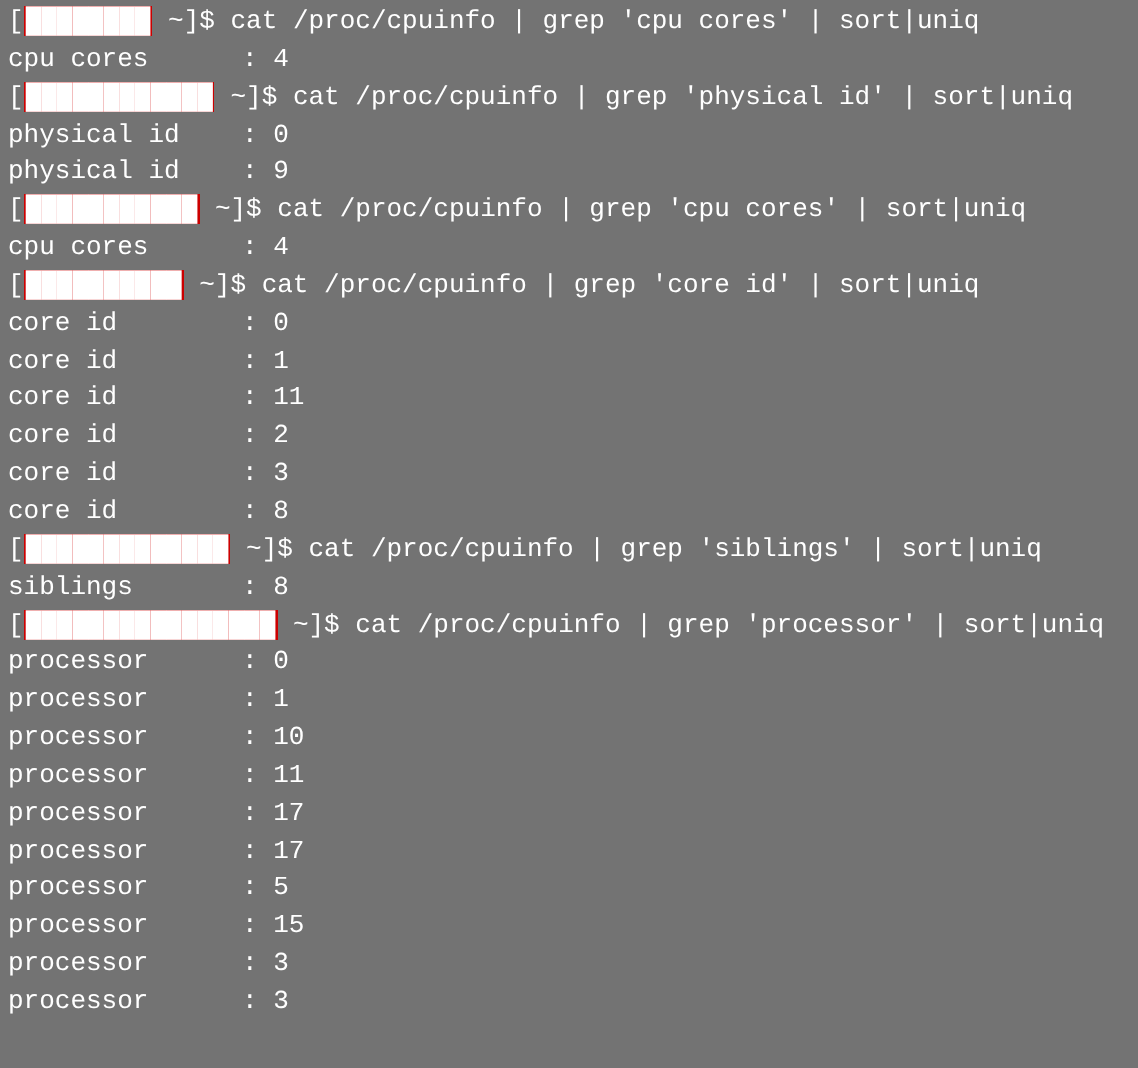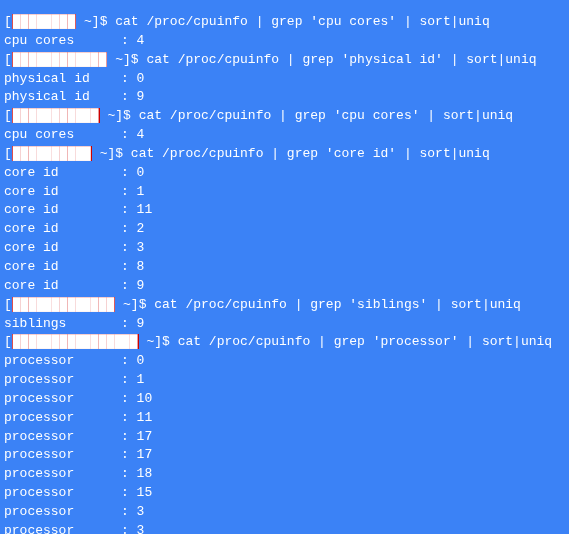--- a/index.html
+++ b/index.html
@@ -9,22 +9,22 @@
       height: 534px;
       overflow: hidden;
       font-family: 'Courier New', Courier, monospace;
       font-size: 13px;
       line-height: 1.45;
       color: #ffffff;
     }
     .terminal {
       width: 569px;
       height: 534px;
-      background: #3b82f6;
-      padding: 13px 4px;
+      background: #737373;
+      padding: 2px 4px;
       overflow: hidden;
     }
   </style>
 </head>
 <body>
 
 <div class="terminal">
   <div id="terminal-content">
       <div style="white-space: pre; font-family: &quot;Courier New&quot;, Courier, monospace; font-size: 13px; line-height: 1.45; color: rgb(255, 255, 255);">[<span style="background:#cc0000;color:#fff;font-weight:bold;padding:0 1px">████████</span> ~]$ cat /proc/cpuinfo | grep 'cpu cores' | sort|uniq</div>
       <div style="white-space: pre; font-family: &quot;Courier New&quot;, Courier, monospace; font-size: 13px; line-height: 1.45; color: rgb(255, 255, 255);">cpu cores      : 4</div>
@@ -33,28 +33,27 @@
       <div style="white-space: pre; font-family: &quot;Courier New&quot;, Courier, monospace; font-size: 13px; line-height: 1.45; color: rgb(255, 255, 255);">physical id    : 9</div>
       <div style="white-space: pre; font-family: &quot;Courier New&quot;, Courier, monospace; font-size: 13px; line-height: 1.45; color: rgb(255, 255, 255);">[<span style="background:#cc0000;color:#fff;font-weight:bold;padding:0 1px">███████████</span> ~]$ cat /proc/cpuinfo | grep 'cpu cores' | sort|uniq</div>
       <div style="white-space: pre; font-family: &quot;Courier New&quot;, Courier, monospace; font-size: 13px; line-height: 1.45; color: rgb(255, 255, 255);">cpu cores      : 4</div>
       <div style="white-space: pre; font-family: &quot;Courier New&quot;, Courier, monospace; font-size: 13px; line-height: 1.45; color: rgb(255, 255, 255);">[<span style="background:#cc0000;color:#fff;font-weight:bold;padding:0 1px">██████████</span> ~]$ cat /proc/cpuinfo | grep 'core id' | sort|uniq</div>
       <div style="white-space: pre; font-family: &quot;Courier New&quot;, Courier, monospace; font-size: 13px; line-height: 1.45; color: rgb(255, 255, 255);">core id        : 0</div>
       <div style="white-space: pre; font-family: &quot;Courier New&quot;, Courier, monospace; font-size: 13px; line-height: 1.45; color: rgb(255, 255, 255);">core id        : 1</div>
       <div style="white-space: pre; font-family: &quot;Courier New&quot;, Courier, monospace; font-size: 13px; line-height: 1.45; color: rgb(255, 255, 255);">core id        : 11</div>
       <div style="white-space: pre; font-family: &quot;Courier New&quot;, Courier, monospace; font-size: 13px; line-height: 1.45; color: rgb(255, 255, 255);">core id        : 2</div>
       <div style="white-space: pre; font-family: &quot;Courier New&quot;, Courier, monospace; font-size: 13px; line-height: 1.45; color: rgb(255, 255, 255);">core id        : 3</div>
       <div style="white-space: pre; font-family: &quot;Courier New&quot;, Courier, monospace; font-size: 13px; line-height: 1.45; color: rgb(255, 255, 255);">core id        : 8</div>
-      <div style="white-space: pre; font-family: &quot;Courier New&quot;, Courier, monospace; font-size: 13px; line-height: 1.45; color: rgb(255, 255, 255);">core id        : 9</div>
       <div style="white-space: pre; font-family: &quot;Courier New&quot;, Courier, monospace; font-size: 13px; line-height: 1.45; color: rgb(255, 255, 255);">[<span style="background:#cc0000;color:#fff;font-weight:bold;padding:0 1px">█████████████</span> ~]$ cat /proc/cpuinfo | grep 'siblings' | sort|uniq</div>
-      <div style="white-space: pre; font-family: &quot;Courier New&quot;, Courier, monospace; font-size: 13px; line-height: 1.45; color: rgb(255, 255, 255);">siblings       : 9</div>
+      <div style="white-space: pre; font-family: &quot;Courier New&quot;, Courier, monospace; font-size: 13px; line-height: 1.45; color: rgb(255, 255, 255);">siblings       : 8</div>
       <div style="white-space: pre; font-family: &quot;Courier New&quot;, Courier, monospace; font-size: 13px; line-height: 1.45; color: rgb(255, 255, 255);">[<span style="background:#cc0000;color:#fff;font-weight:bold;padding:0 1px">████████████████</span> ~]$ cat /proc/cpuinfo | grep 'processor' | sort|uniq</div>
       <div style="white-space: pre; font-family: &quot;Courier New&quot;, Courier, monospace; font-size: 13px; line-height: 1.45; color: rgb(255, 255, 255);">processor      : 0</div>
       <div style="white-space: pre; font-family: &quot;Courier New&quot;, Courier, monospace; font-size: 13px; line-height: 1.45; color: rgb(255, 255, 255);">processor      : 1</div>
       <div style="white-space: pre; font-family: &quot;Courier New&quot;, Courier, monospace; font-size: 13px; line-height: 1.45; color: rgb(255, 255, 255);">processor      : 10</div>
       <div style="white-space: pre; font-family: &quot;Courier New&quot;, Courier, monospace; font-size: 13px; line-height: 1.45; color: rgb(255, 255, 255);">processor      : 11</div>
       <div style="white-space: pre; font-family: &quot;Courier New&quot;, Courier, monospace; font-size: 13px; line-height: 1.45; color: rgb(255, 255, 255);">processor      : 17</div>
       <div style="white-space: pre; font-family: &quot;Courier New&quot;, Courier, monospace; font-size: 13px; line-height: 1.45; color: rgb(255, 255, 255);">processor      : 17</div>
-      <div style="white-space: pre; font-family: &quot;Courier New&quot;, Courier, monospace; font-size: 13px; line-height: 1.45; color: rgb(255, 255, 255);">processor      : 18</div>
+      <div style="white-space: pre; font-family: &quot;Courier New&quot;, Courier, monospace; font-size: 13px; line-height: 1.45; color: rgb(255, 255, 255);">processor      : 5</div>
       <div style="white-space: pre; font-family: &quot;Courier New&quot;, Courier, monospace; font-size: 13px; line-height: 1.45; color: rgb(255, 255, 255);">processor      : 15</div>
       <div style="white-space: pre; font-family: &quot;Courier New&quot;, Courier, monospace; font-size: 13px; line-height: 1.45; color: rgb(255, 255, 255);">processor      : 3</div>
       <div style="white-space: pre; font-family: &quot;Courier New&quot;, Courier, monospace; font-size: 13px; line-height: 1.45; color: rgb(255, 255, 255);">processor      : 3</div>
     </div>
 </div>
 
 </body></html>

